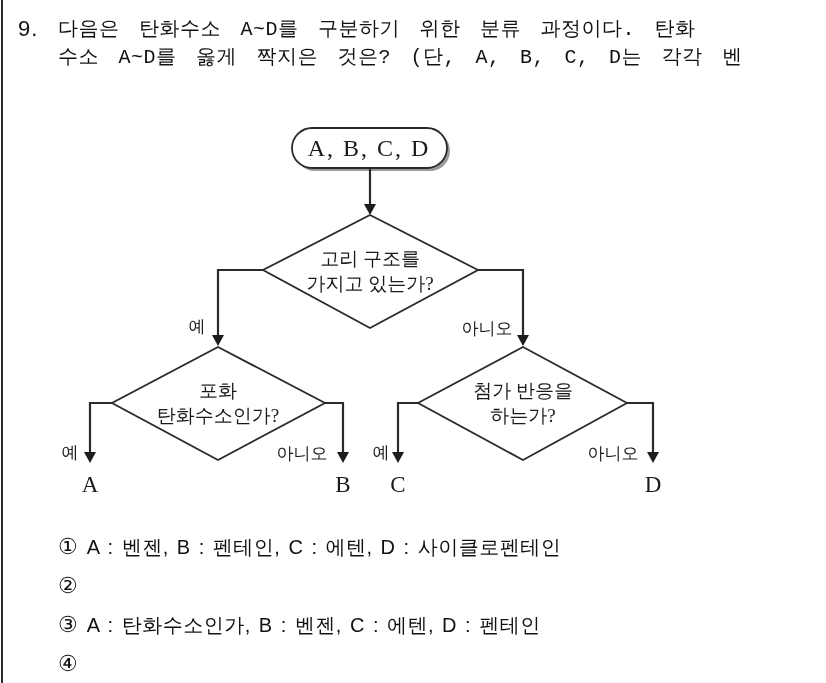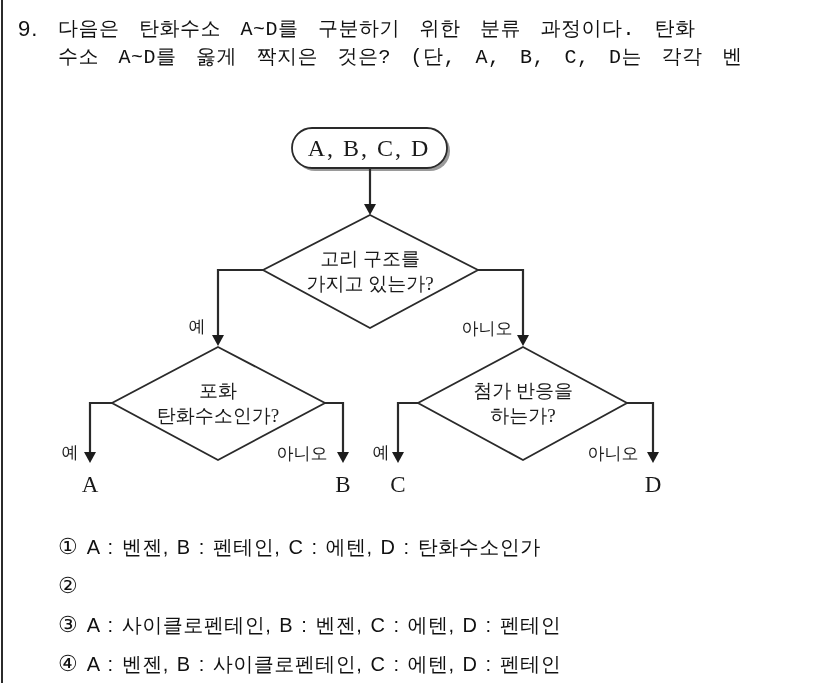--- a/index.html
+++ b/index.html
@@ -168,28 +168,27 @@
       <polyline class="fc-line" points="627,283 653,283 653,333"></polyline>
       <polygon class="fc-arrowhead" points="647,332 659,332 653,343"></polygon>
       <text class="fc-text fc-branch-label" x="613" y="339" text-anchor="middle">아니오</text>
       <text class="fc-text fc-outcome" x="653" y="372" text-anchor="middle">D</text>
     </svg>
   </div>
 
   <div class="choices">
     <div class="choice-row">
       <span class="choice-num">①</span>
-      <span class="choice-text">A : 벤젠, B : 펜테인, C : 에텐, D : 탄화수소인가</span>
+      <span class="choice-text">A : 벤젠, B : 펜테인, C : 에텐, D : 사이클로펜테인</span>
     </div>
     <div class="choice-row">
       <span class="choice-num">②</span>
     </div>
     <div class="choice-row">
       <span class="choice-num">③</span>
-      <span class="choice-text">A : 사이클로펜테인, B : 벤젠, C : 에텐, D : 펜테인</span>
+      <span class="choice-text">A : 탄화수소인가, B : 벤젠, C : 에텐, D : 펜테인</span>
     </div>
     <div class="choice-row">
       <span class="choice-num">④</span>
-      <span class="choice-text">A : 벤젠, B : 사이클로펜테인, C : 에텐, D : 펜테인</span>
     </div>
   </div>
 
 </div>
 
 </body></html>

